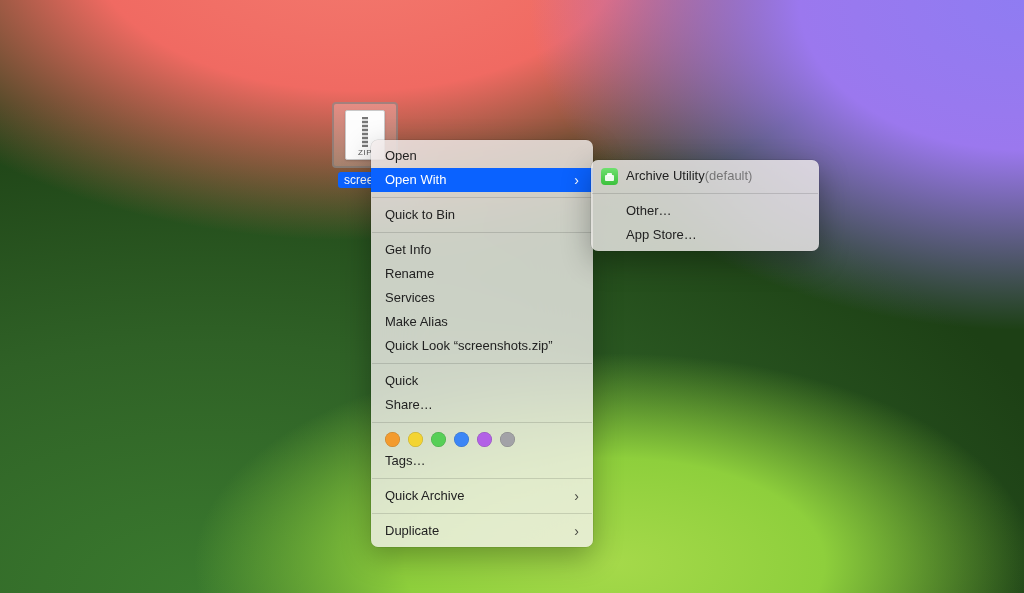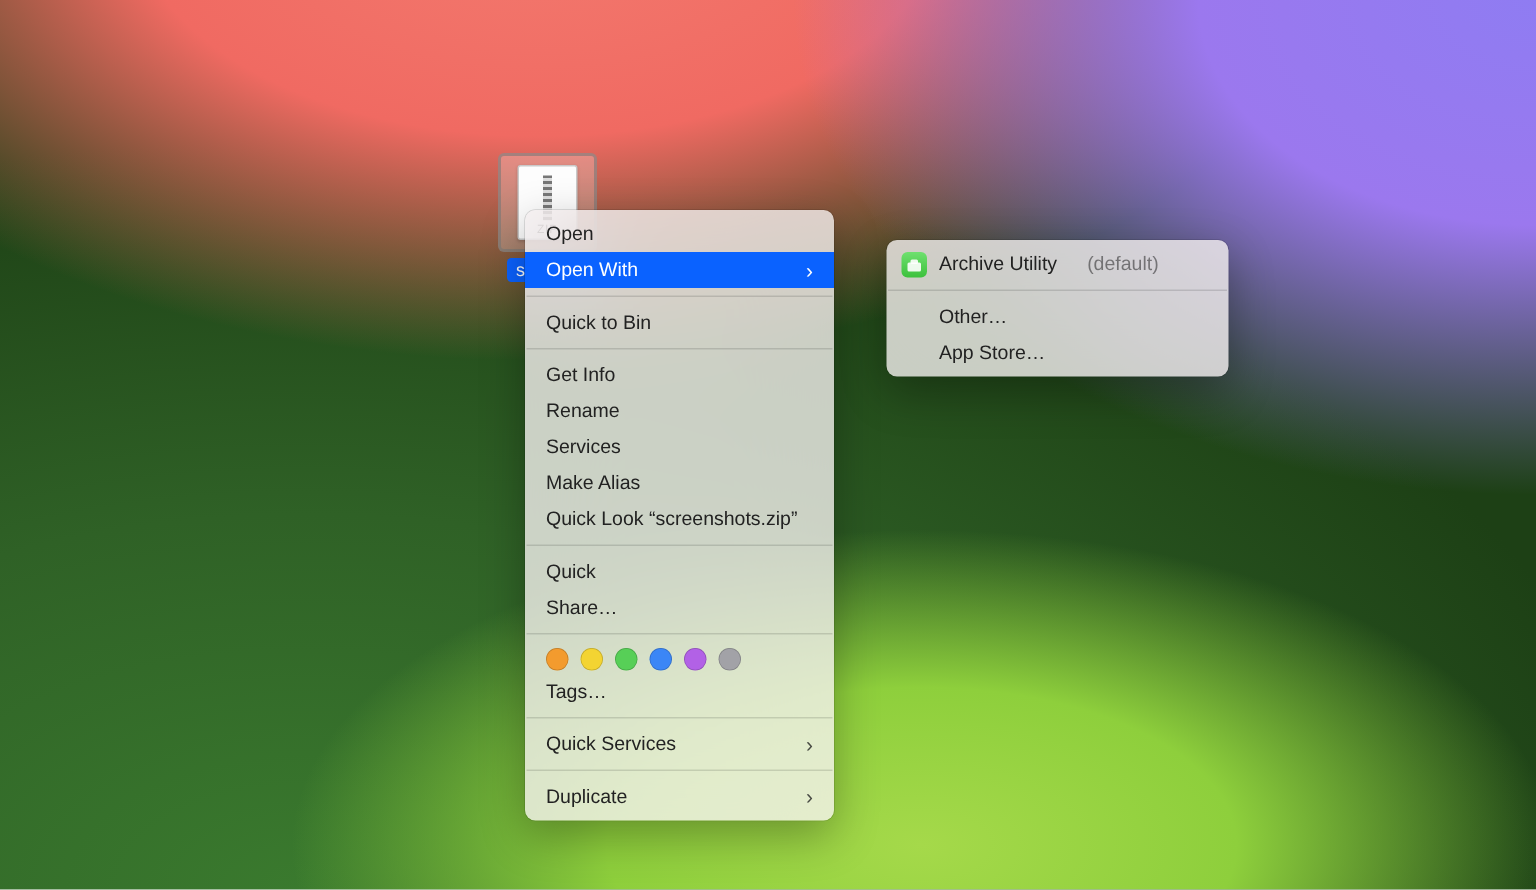--- a/index.html
+++ b/index.html
@@ -76,21 +76,21 @@
       position: absolute;
       background: rgba(248, 244, 244, 0.78);
       backdrop-filter: blur(30px);
       -webkit-backdrop-filter: blur(30px);
       border-radius: 7px;
       box-shadow: 0 0 0 0.5px rgba(0,0,0,0.15), 0 10px 30px rgba(0,0,0,0.30);
       padding: 4px 0;
       font-size: 13px;
       color: #222;
     }
-    .menu.main { left: 350px; top: 140px; width: 206px; }
+    .menu.main { left: 371px; top: 140px; width: 222px; }
     .menu.sub  { left: 591px; top: 160px; width: 228px; }
 
     .menu-item {
       display: flex;
       align-items: center;
       padding: 3px 14px;
       line-height: 18px;
       white-space: nowrap;
       position: relative;
     }
@@ -133,21 +133,21 @@
       display: inline-flex;
       align-items: center;
       justify-content: center;
       flex: 0 0 auto;
     }
     .archive-icon-bg {
       background: linear-gradient(#6fe06f, #3cc13c);
     }
     .archive-icon-bg svg { display:block; }
     .indent-no-icon { width: 17px; height: 1px; margin-right: 8px; flex: 0 0 auto; }
-    .default-hint { color: rgba(0,0,0,0.45); margin-left: 20px; }
+    .default-hint { color: rgba(0,0,0,0.45); margin-left: 0; }
   </style>
 </head>
 <body>
 
 <div class="desktop">
 
   <div class="file-icon">
     <div class="icon-box">
       <div class="zip-page">
         <span class="zip-label">ZIP</span>
@@ -198,21 +198,21 @@
       <span class="tag-dot" style="background:#57cf57"></span>
       <span class="tag-dot" style="background:#3b86f6"></span>
       <span class="tag-dot" style="background:#b261e6"></span>
       <span class="tag-dot" style="background:#a2a2a7"></span>
     </div>
     <div class="menu-item">
       <span>Tags…</span>
     </div>
     <div class="menu-sep"></div>
     <div class="menu-item">
-      <span>Quick Services</span>
+      <span>Quick Archive</span>
       <span class="chevron">›</span>
     </div>
     <div class="menu-sep"></div>
     <div class="menu-item">
       <span>Duplicate</span>
       <span class="chevron">›</span>
     </div>
   </div>
 
   <div class="menu sub">

